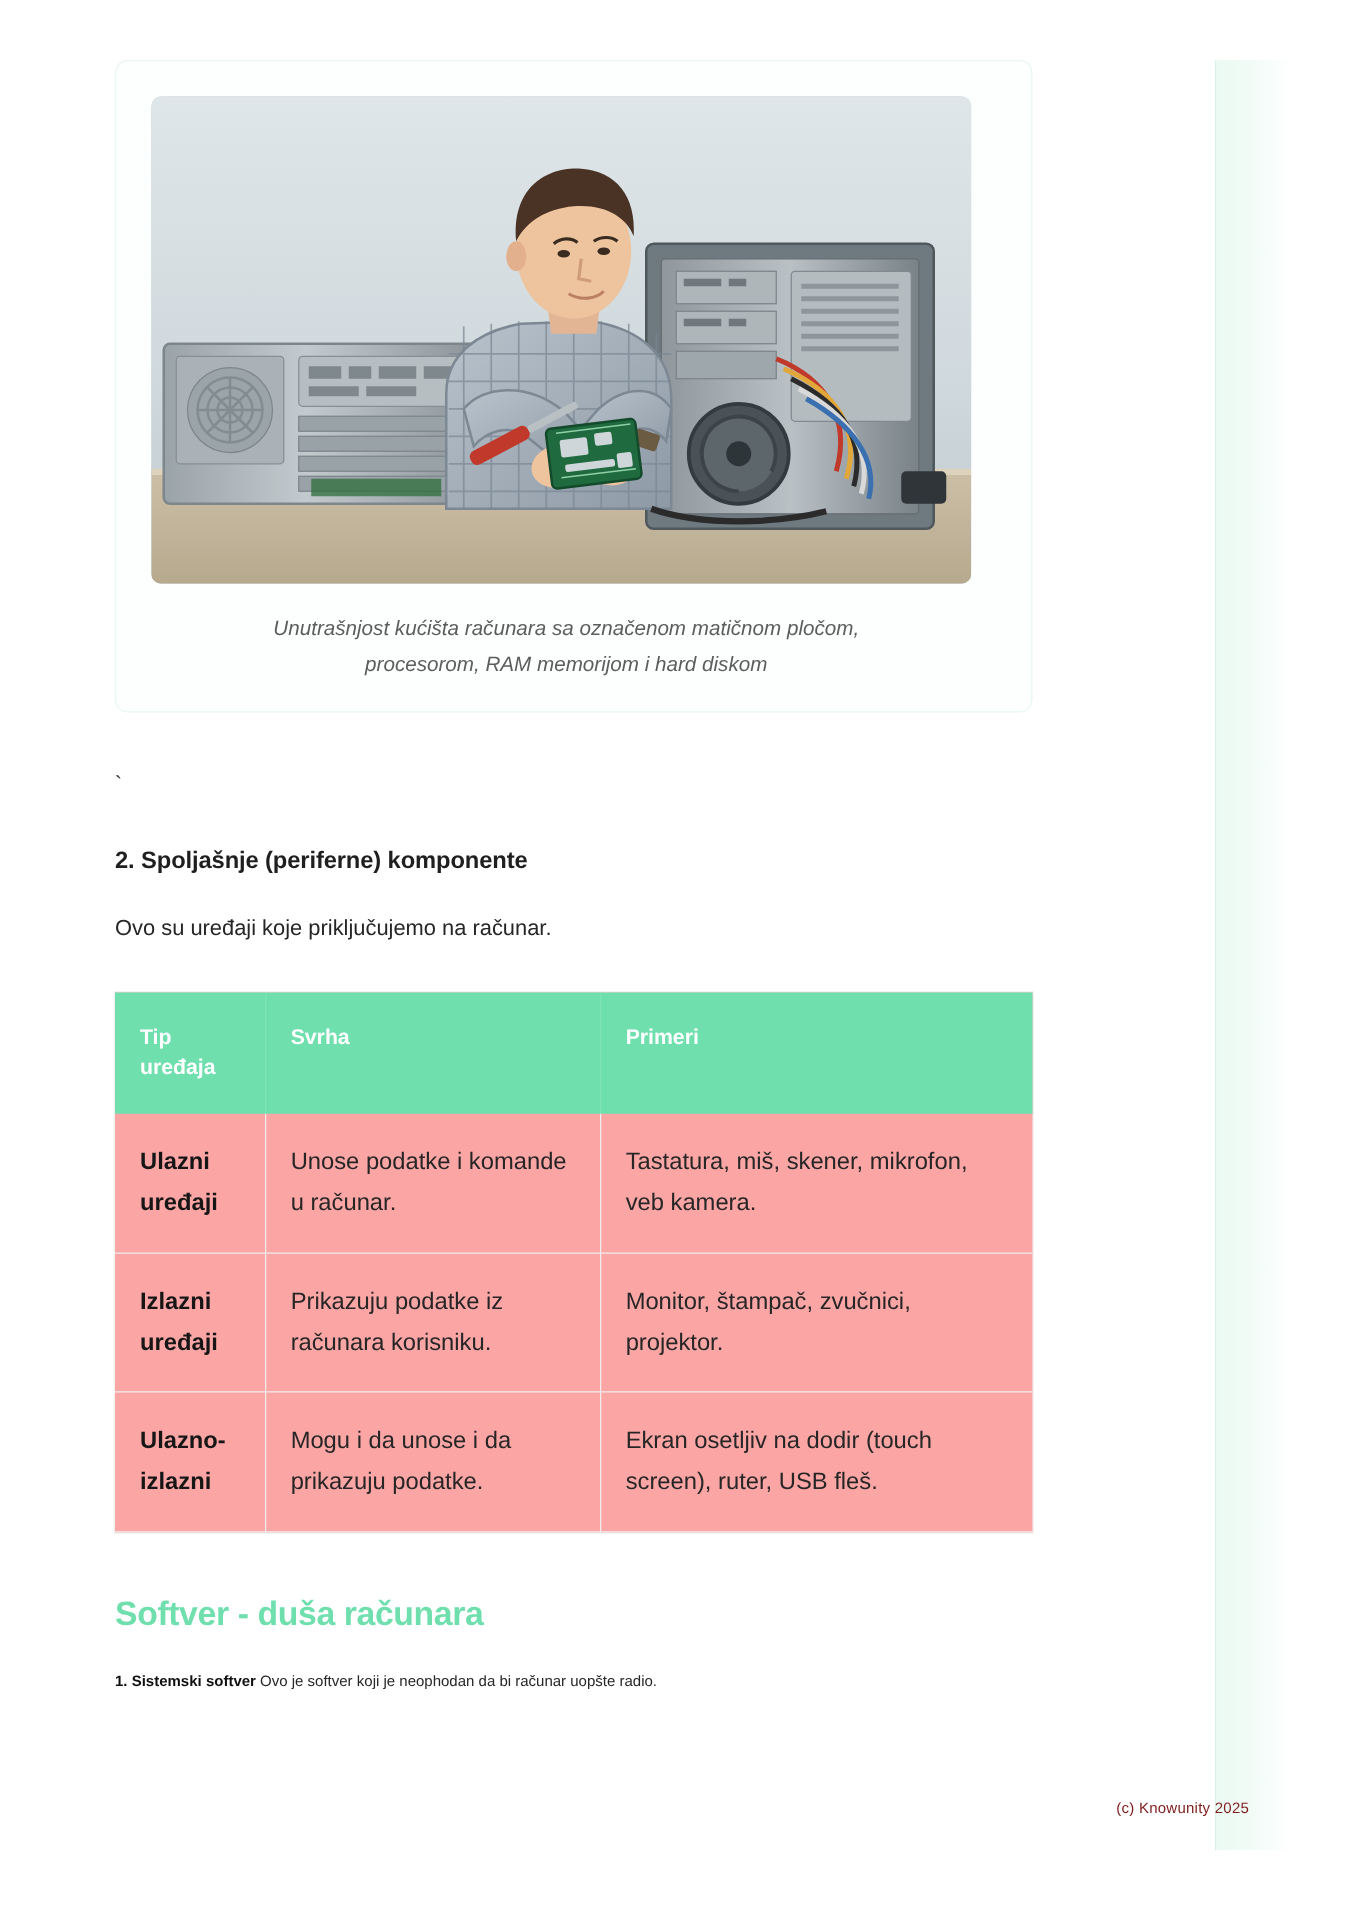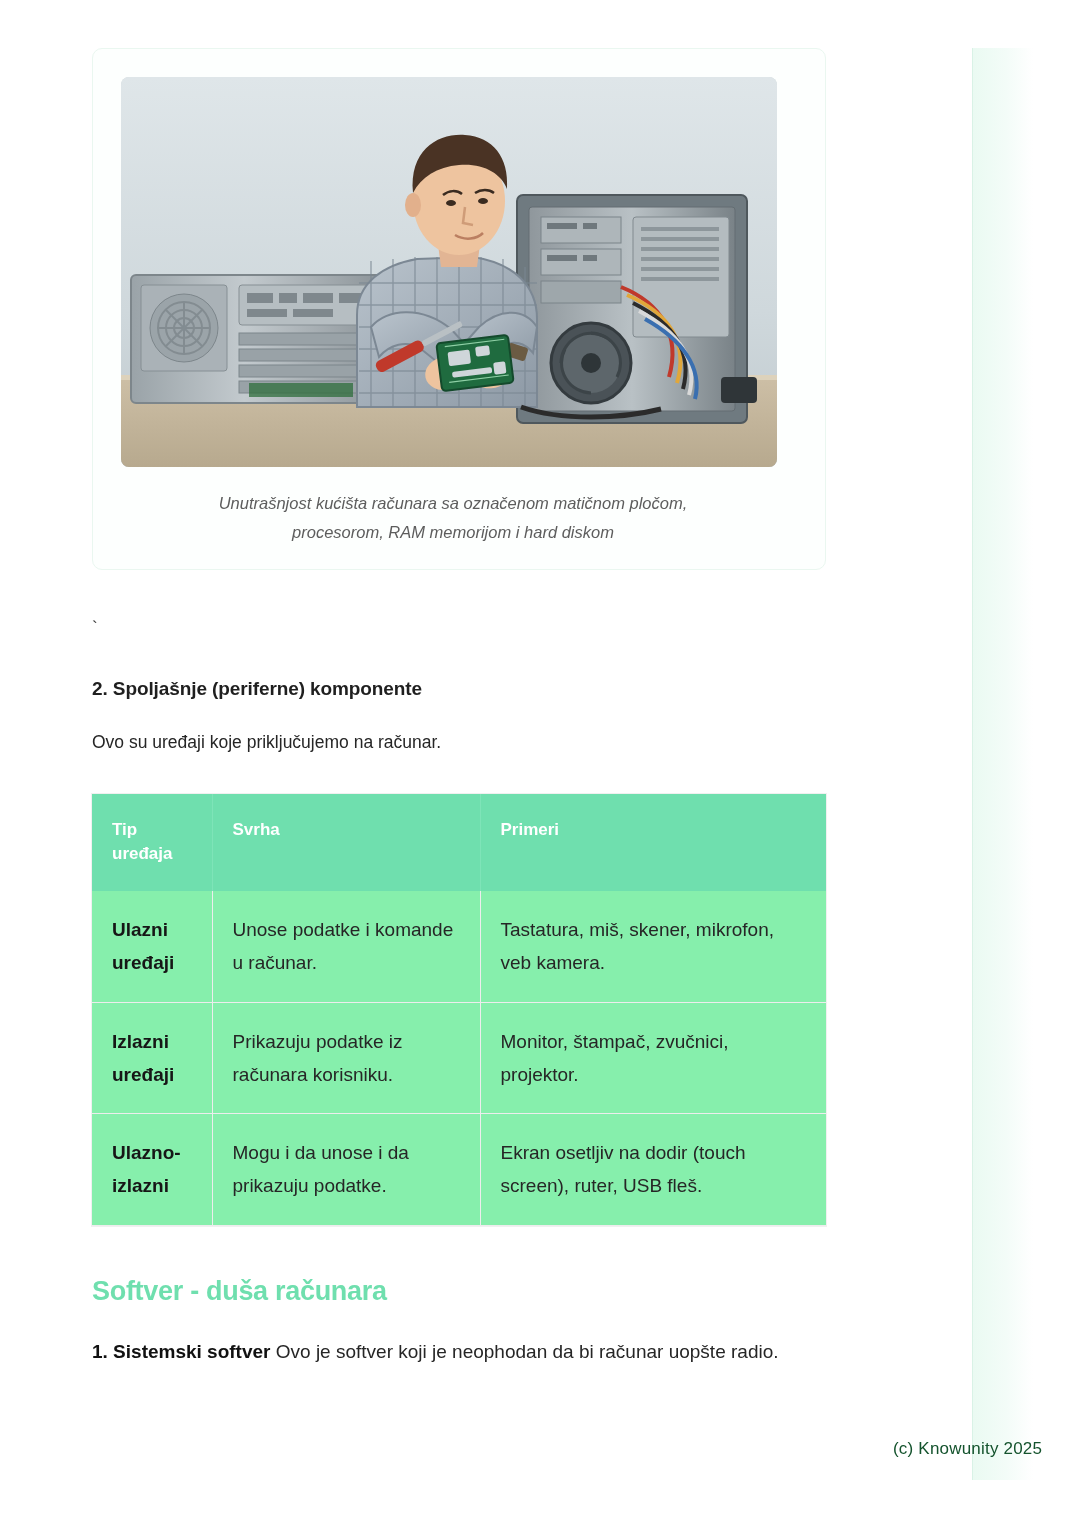--- a/index.html
+++ b/index.html
@@ -90,21 +90,21 @@
     line-height: 1.6;
     color: #262626;
   }
 
   
   table.devices {
     margin-top: 38px;
     border-collapse: collapse;
     width: 734px;
     table-layout: fixed;
-    background: #86efac;
+    background: #fca5a5;
     box-shadow: 0 0 0 1px #f0f0f0;
   }
   table.devices th {
     background: #6fdfae;
     color: #ffffff;
     font-size: 17px;
     font-weight: 600;
     text-align: left;
     padding: 24px 20px;
     vertical-align: top;
@@ -131,34 +131,34 @@
   
   h2.green-heading {
     margin: 50px 0 0 0;
     font-size: 27px;
     font-weight: bold;
     color: #6fdfae;
     letter-spacing: -0.3px;
   }
   p.para-justify {
     margin: 28px 0 0 0;
-    font-size: 19px;
+    font-size: 12px;
     line-height: 1.75;
     color: #262626;
     text-align: justify;
   }
   .bold { font-weight: bold; color: #111; }
 
   
   .copyright {
     position: absolute;
     left: 893px;
     top: 1439px;
-    font-size: 17px;
-    color: #14532d;
+    font-size: 12px;
+    color: #7f1d1d;
     letter-spacing: 0.2px;
   }
 </style>
 </head>
 <body>
 
 <div class="page">
 
   <div class="right-band"></div>
 

